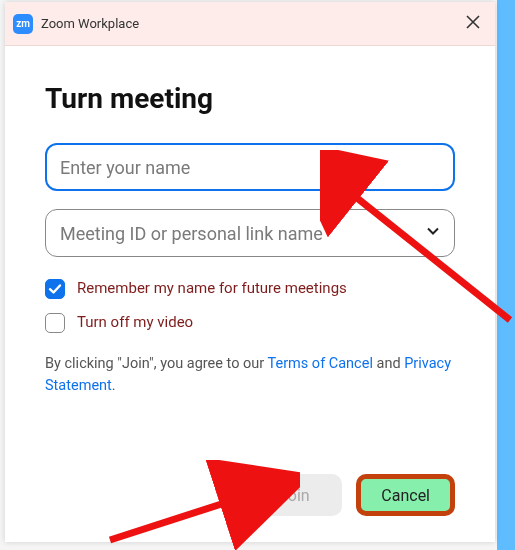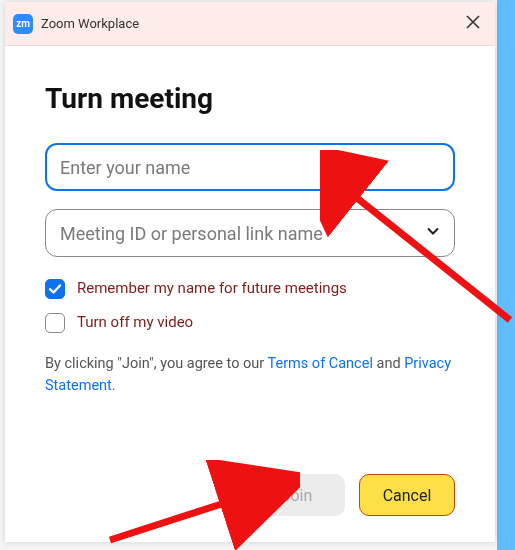--- a/index.html
+++ b/index.html
@@ -127,23 +127,23 @@
     display: flex; align-items: center; justify-content: center;
     cursor: pointer;
     padding: 0 20px;
   }
   .btn-primary {
     background: #ececec;
     color: #a9a9a9;
     border: none;
   }
   .btn-secondary {
-    background: #fde047;
+    background: #86efac;
     color: #222;
-    border: 1px solid #c2410c;
+    border: 5px solid #c2410c;
   }
 
   .right-strip {
     position: absolute;
     right: 0; top: 0;
     width: 18px; height: 100%;
     background: #5fbcff;
   }
 
   .arrow { position: absolute; pointer-events: none; }

